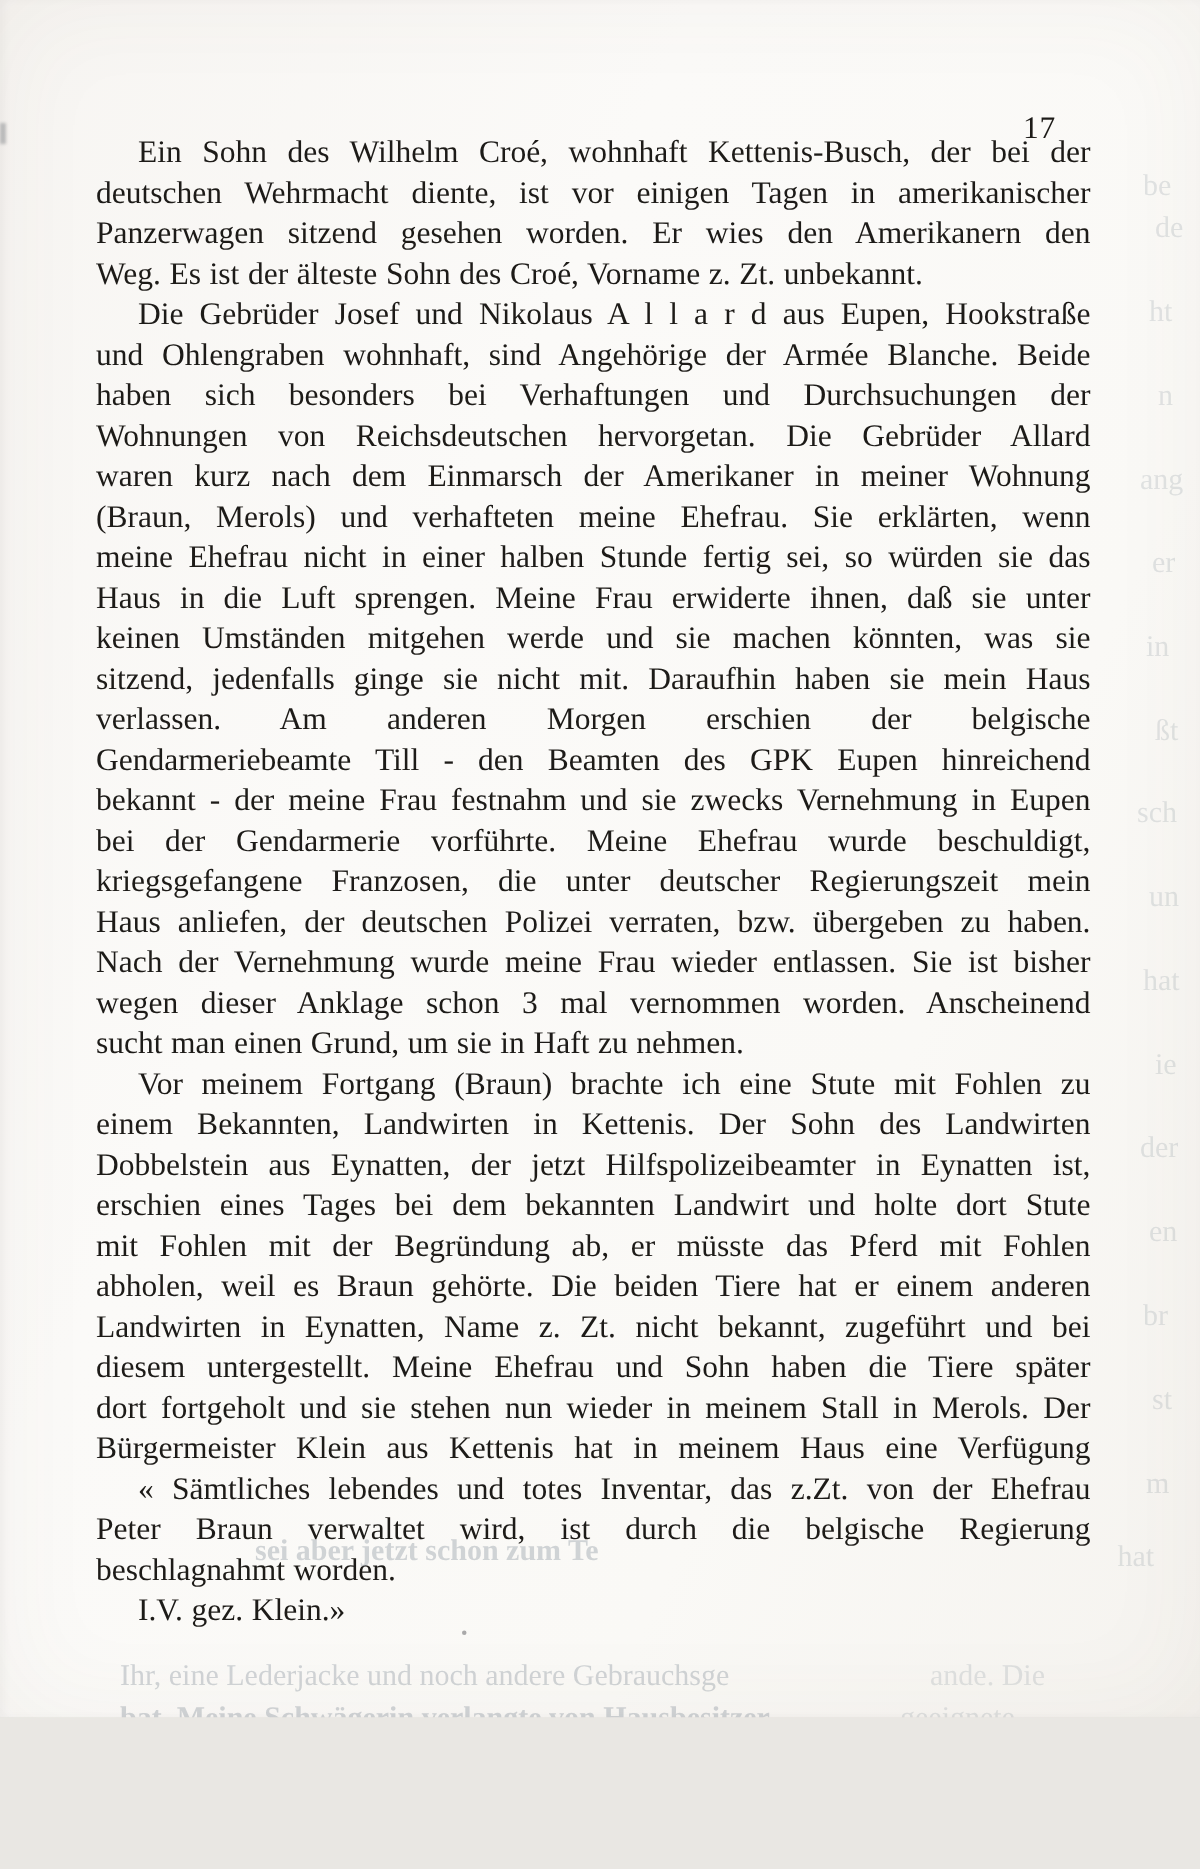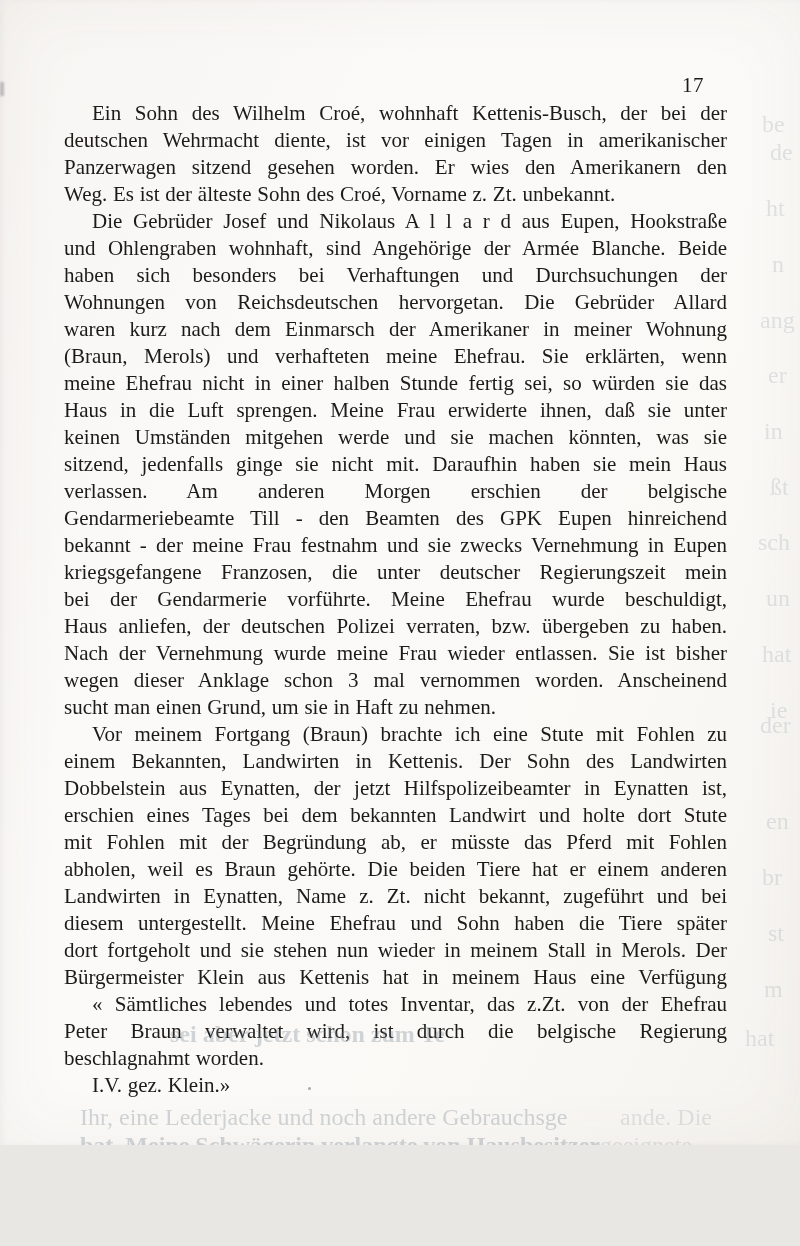--- a/index.html
+++ b/index.html
@@ -23,39 +23,39 @@
     top: 72px;
     left: 64px;
     width: 640px;
     text-align: right;
     font-size: 21px;
     line-height: 27px;
     letter-spacing: 0.5px;
   }
   .text-body {
     position: absolute;
-    top: 100px;
+    top: 88px;
     left: 64px;
     width: 663px;
     font-size: 21px;
     line-height: 27px;
   }
   .paragraph { margin: 0; }
   .line {
     text-align: justify;
     text-align-last: justify;
     word-spacing: 0.5px;
   }
   .line.first { text-indent: 28px; }
   .line.last  { text-align-last: auto; }
   
   .ghost-layer { position: absolute; inset: 0; pointer-events: none; }
   .ghost-frag {
     position: absolute;
-    font-size: 24px;
+    font-size: 20px;
     line-height: 24px;
     color: rgba(108, 124, 136, 0.30);
     filter: blur(0.5px);
     white-space: nowrap;
   }
   .ghost-frag.lighter { color: rgba(120, 135, 145, 0.20); }
   .speck {
     position: absolute;
     width: 3px;
     height: 3px;
@@ -92,22 +92,22 @@
         <div class="line">Wohnungen von Reichsdeutschen hervorgetan. Die Gebrüder Allard</div>
         <div class="line">waren kurz nach dem Einmarsch der Amerikaner in meiner Wohnung</div>
         <div class="line">(Braun, Merols) und verhafteten meine Ehefrau. Sie erklärten, wenn</div>
         <div class="line">meine Ehefrau nicht in einer halben Stunde fertig sei, so würden sie das</div>
         <div class="line">Haus in die Luft sprengen. Meine Frau erwiderte ihnen, daß sie unter</div>
         <div class="line">keinen Umständen mitgehen werde und sie machen könnten, was sie</div>
         <div class="line">sitzend, jedenfalls ginge sie nicht mit. Daraufhin haben sie mein Haus</div>
         <div class="line">verlassen. Am anderen Morgen erschien der belgische</div>
         <div class="line">Gendarmeriebeamte Till - den Beamten des GPK Eupen hinreichend</div>
         <div class="line">bekannt - der meine Frau festnahm und sie zwecks Vernehmung in Eupen</div>
+        <div class="line">bei der Gendarmerie vorführte. Meine Ehefrau wurde beschuldigt,</div>
         <div class="line">kriegsgefangene Franzosen, die unter deutscher Regierungszeit mein</div>
-        <div class="line">bei der Gendarmerie vorführte. Meine Ehefrau wurde beschuldigt,</div>
         <div class="line">Haus anliefen, der deutschen Polizei verraten, bzw. übergeben zu haben.</div>
         <div class="line">Nach der Vernehmung wurde meine Frau wieder entlassen. Sie ist bisher</div>
         <div class="line">wegen dieser Anklage schon 3 mal vernommen worden. Anscheinend</div>
         <div class="line last">sucht man einen Grund, um sie in Haft zu nehmen.</div>
       </div>
       <div class="paragraph">
         <div class="line first">Vor meinem Fortgang (Braun) brachte ich eine Stute mit Fohlen zu</div>
         <div class="line">einem Bekannten, Landwirten in Kettenis. Der Sohn des Landwirten</div>
         <div class="line">Dobbelstein aus Eynatten, der jetzt Hilfspolizeibeamter in Eynatten ist,</div>
         <div class="line">erschien eines Tages bei dem bekannten Landwirt und holte dort Stute</div>
@@ -141,21 +141,21 @@
       <span class="ghost-frag lighter" style="left: 766px; top: 196px;">ht</span>
       <span class="ghost-frag lighter" style="left: 772px; top: 252px;">n</span>
       <span class="ghost-frag lighter" style="left: 760px; top: 308px;">ang</span>
       <span class="ghost-frag lighter" style="left: 768px; top: 363px;">er</span>
       <span class="ghost-frag lighter" style="left: 764px; top: 419px;">in</span>
       <span class="ghost-frag lighter" style="left: 770px; top: 475px;">ßt</span>
       <span class="ghost-frag lighter" style="left: 758px; top: 530px;">sch</span>
       <span class="ghost-frag lighter" style="left: 766px; top: 586px;">un</span>
       <span class="ghost-frag lighter" style="left: 762px; top: 642px;">hat</span>
       <span class="ghost-frag lighter" style="left: 770px; top: 698px;">ie</span>
-      <span class="ghost-frag lighter" style="left: 760px; top: 713px; text-align: right;">der</span>
+      <span class="ghost-frag lighter" style="left: 760px; top: 753px; text-align: right;">der</span>
       <span class="ghost-frag lighter" style="left: 766px; top: 809px;">en</span>
       <span class="ghost-frag lighter" style="left: 762px; top: 865px;">br</span>
       <span class="ghost-frag lighter" style="left: 768px; top: 921px;">st</span>
       <span class="ghost-frag lighter" style="left: 764px; top: 977px;">m</span>
       <div class="speck" style="left: 308px; top: 1087px;"></div>
       <div class="speck" style="left: 644px; top: 1208px;"></div>
     </div>
 
 </div>
 

